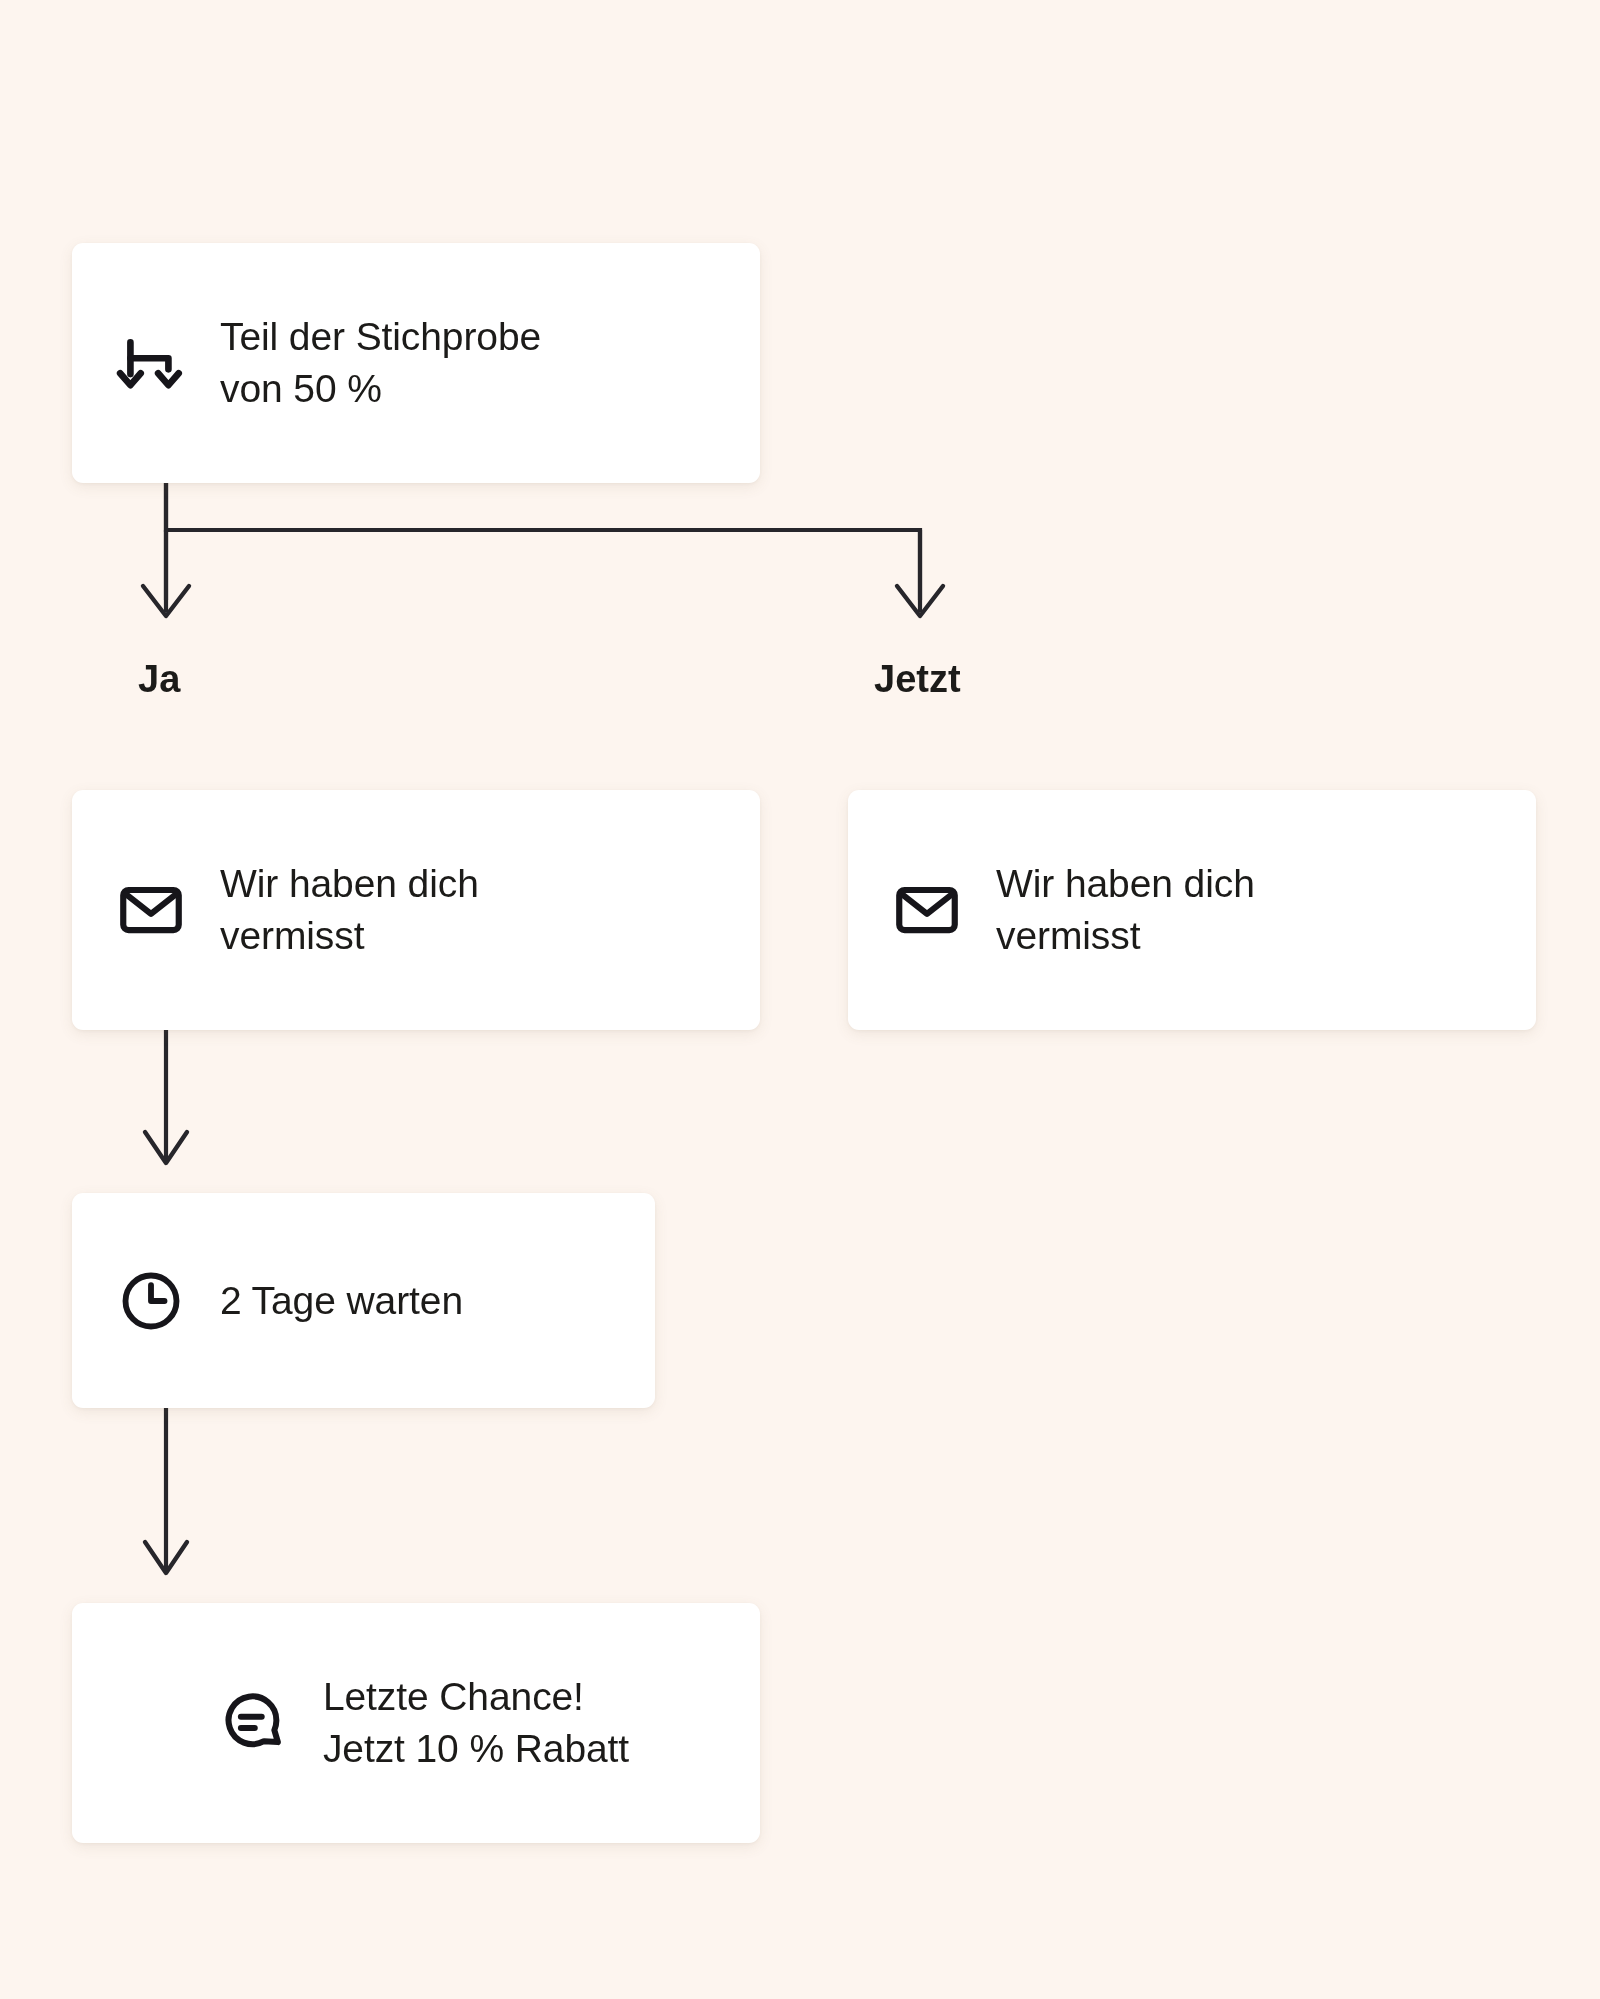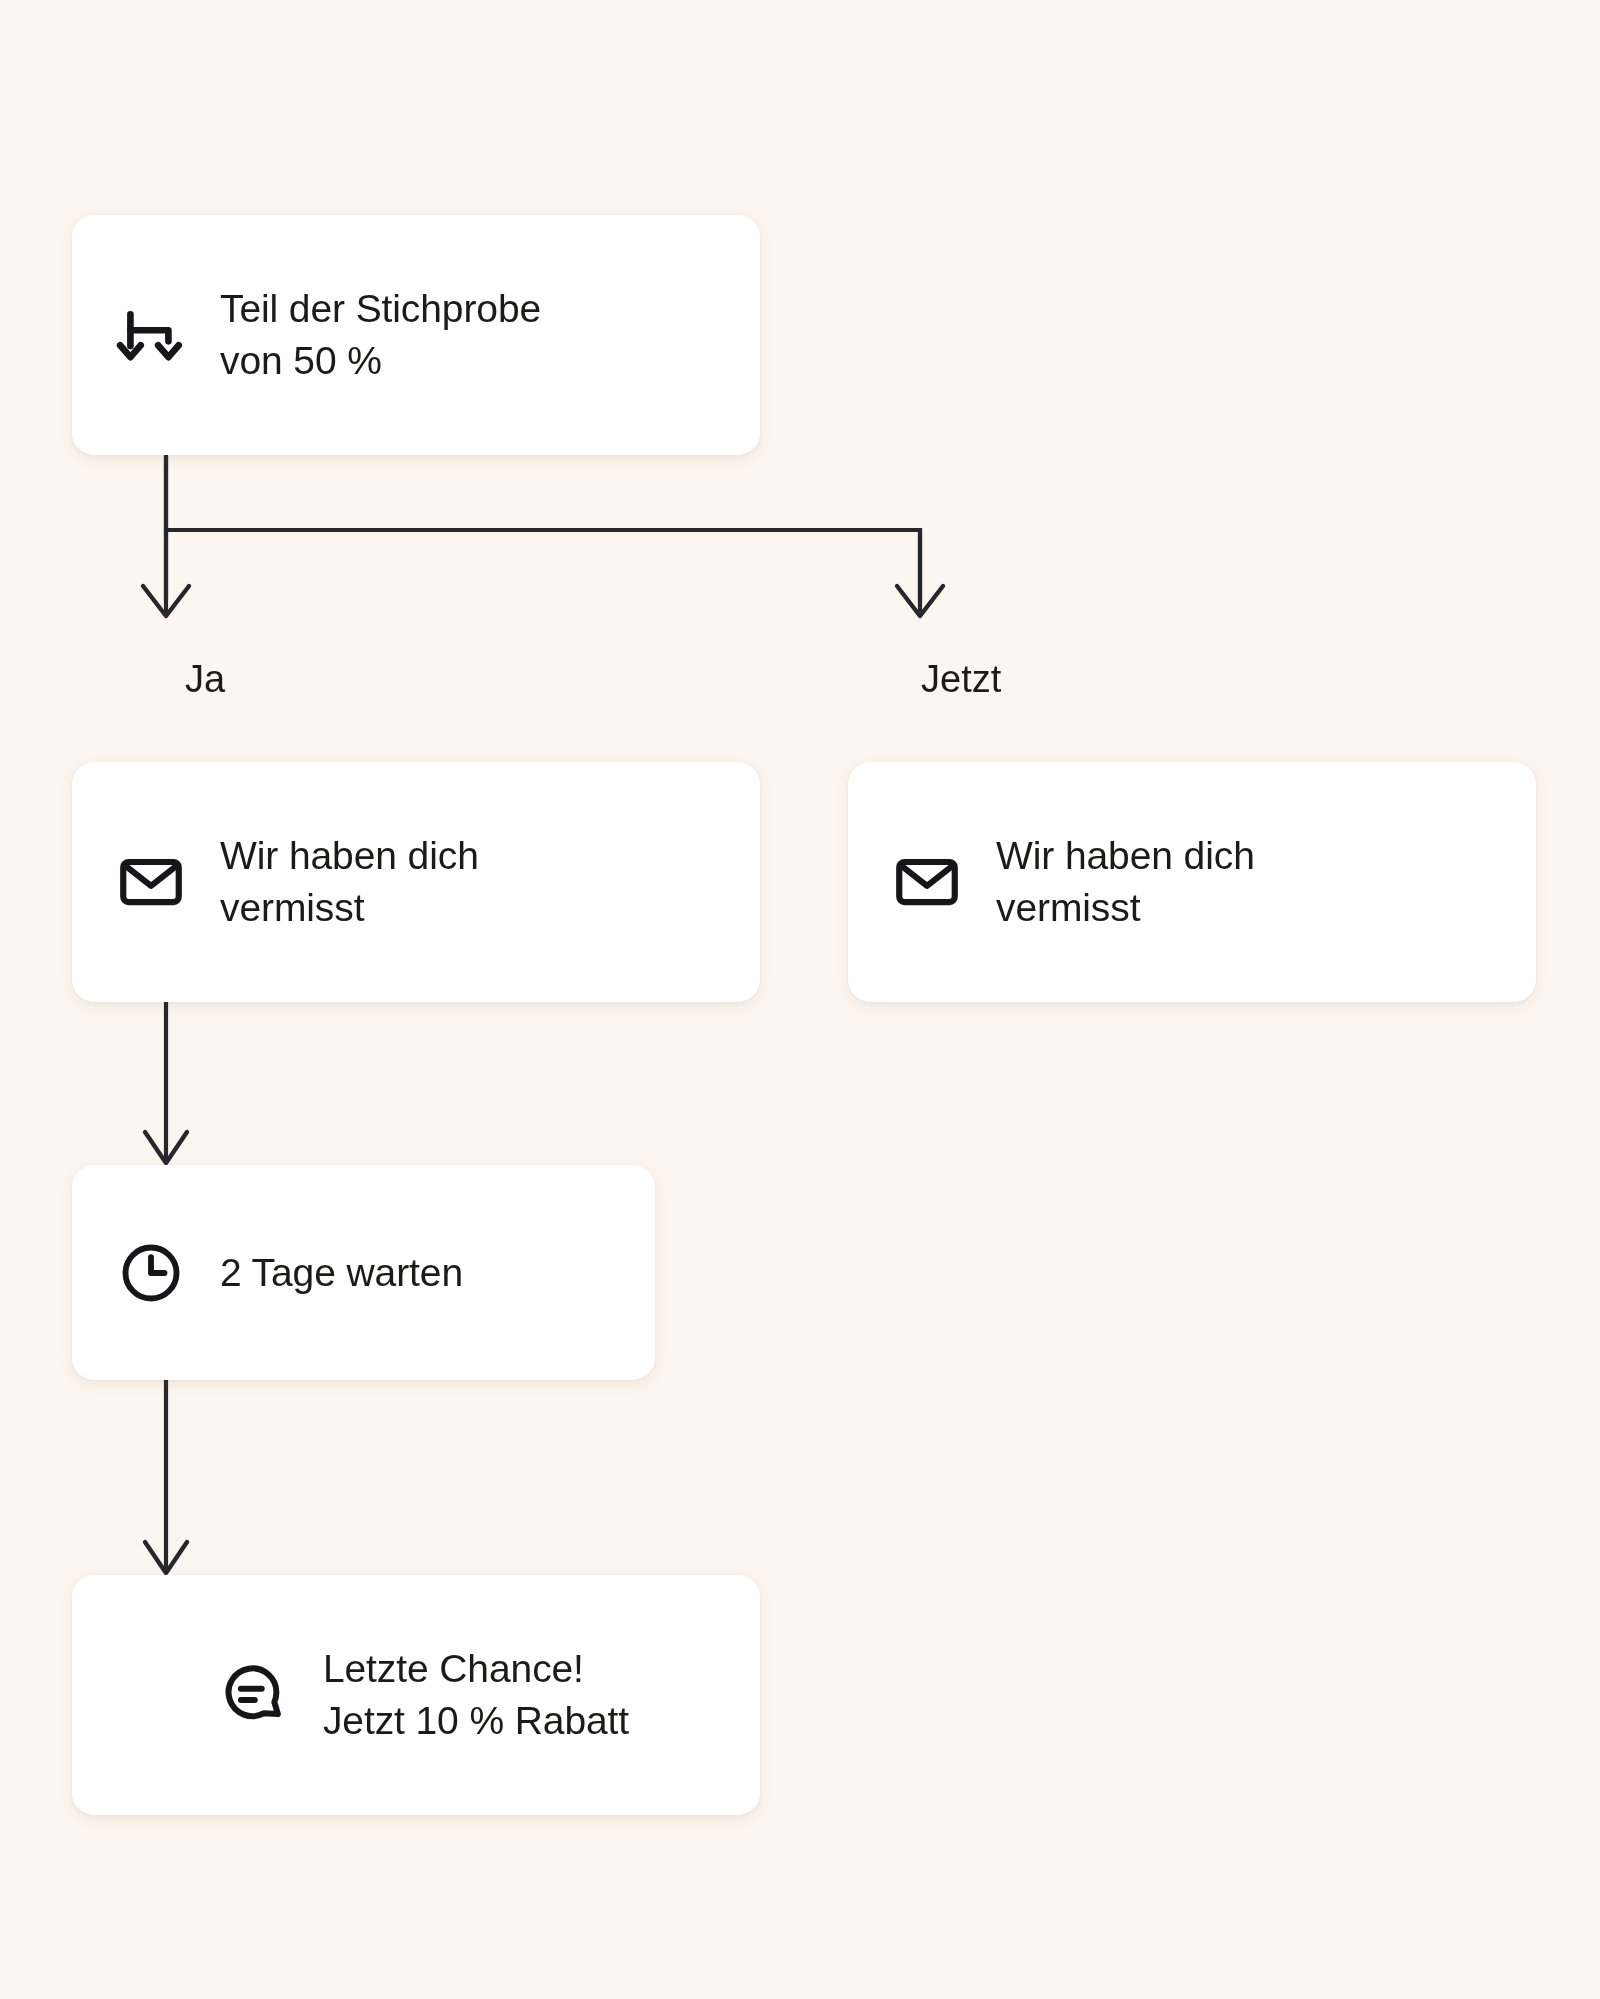--- a/index.html
+++ b/index.html
@@ -27,26 +27,27 @@
     top: 0;
     width: 1600px;
     height: 1999px;
     pointer-events: none;
   }
 
   
   .node-card {
     position: absolute;
     background: #FFFFFF;
-    border-radius: 22px;
+    border-radius: 11px;
     box-shadow: 0 4px 14px rgba(120, 95, 70, 0.10),
                 0 1px 3px rgba(120, 95, 70, 0.06);
     display: flex;
     align-items: center;
     box-sizing: border-box;
+    margin-top: 28px;
   }
 
   .node-icon {
     flex: 0 0 auto;
     width: 78px;
     height: 78px;
     margin-left: 40px;
     display: flex;
     align-items: center;
     justify-content: center;
@@ -70,22 +71,21 @@
   #card-email-no     { left: 848px; top: 762px;  width: 688px; height: 240px; }
   #card-wait         { left: 72px;  top: 1165px; width: 583px; height: 215px; }
   #card-lastchance   { left: 72px;  top: 1575px; width: 688px; height: 240px; justify-content: center; }
 
   
   .branch-label {
     position: absolute;
     font-size: 38px;
     color: #1C1B19;
     line-height: 1;
-    font-weight: 400;
-    margin-left: 47px;
+    font-weight: 700;
   }
   #branch-label-yes { left: 138px; top: 660px; }
   #branch-label-no  { left: 874px; top: 660px; }
 </style>
 </head>
 <body>
 
 <div id="flow-canvas">
 
   <svg id="connector-layer" viewBox="0 0 1600 1999" width="1600" height="1999">

